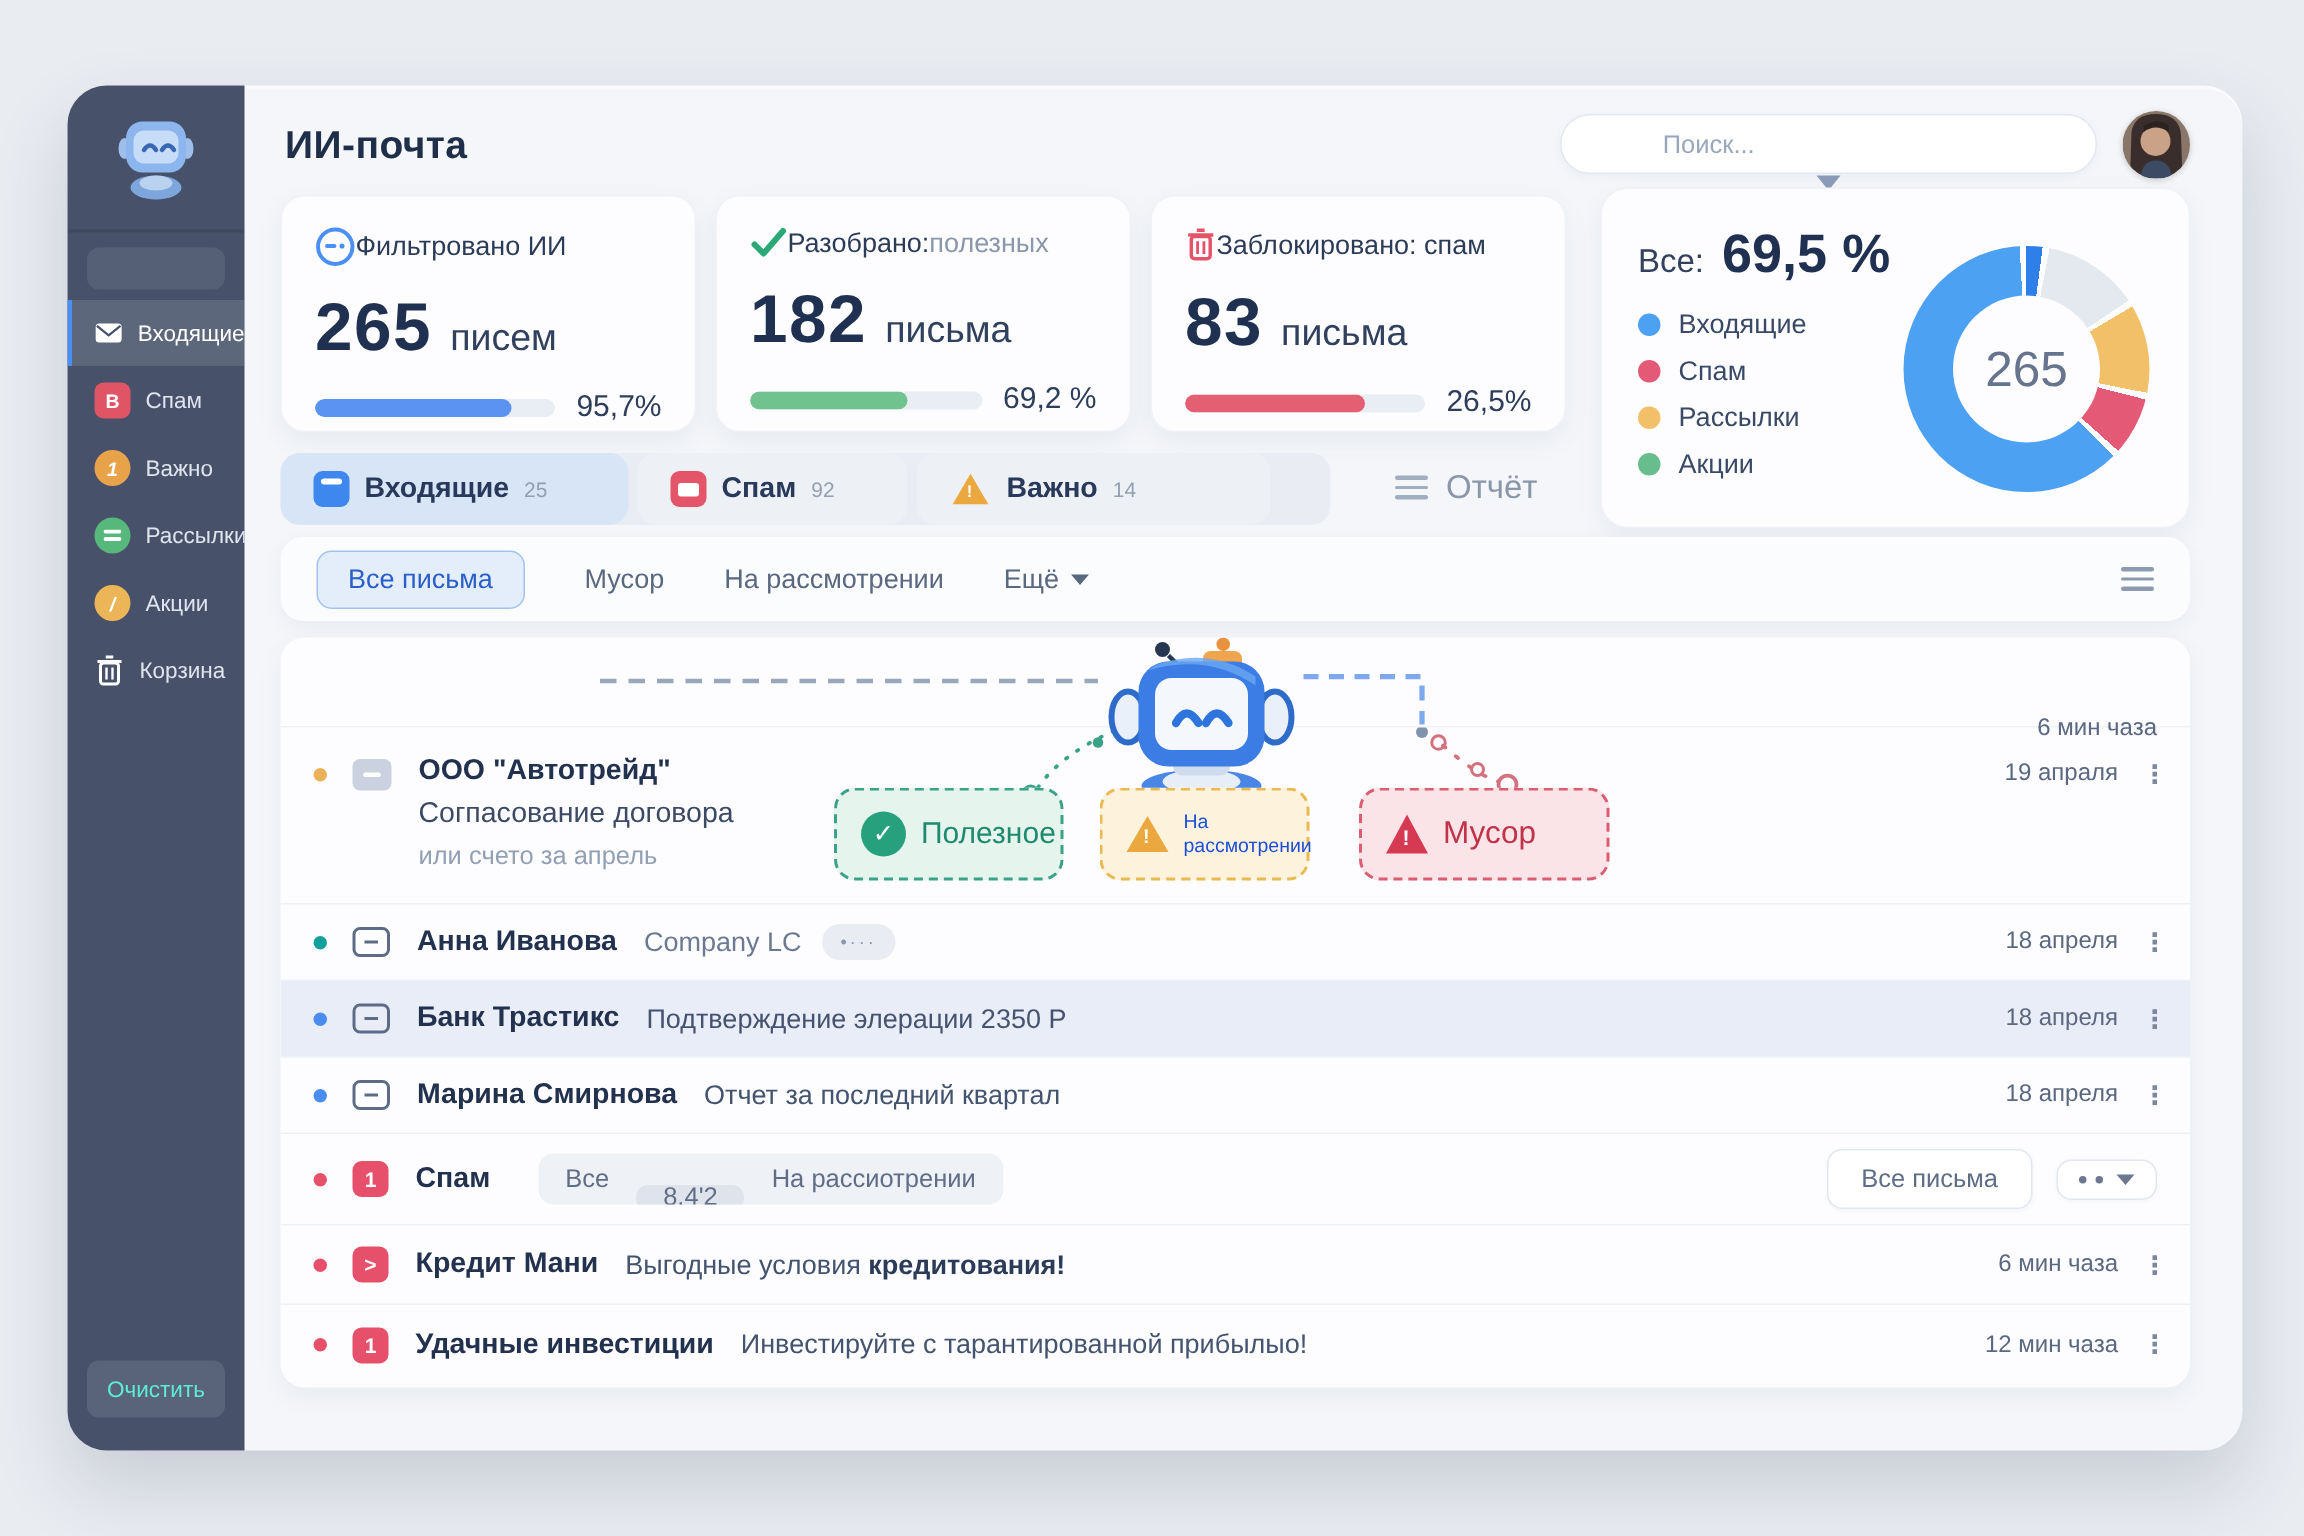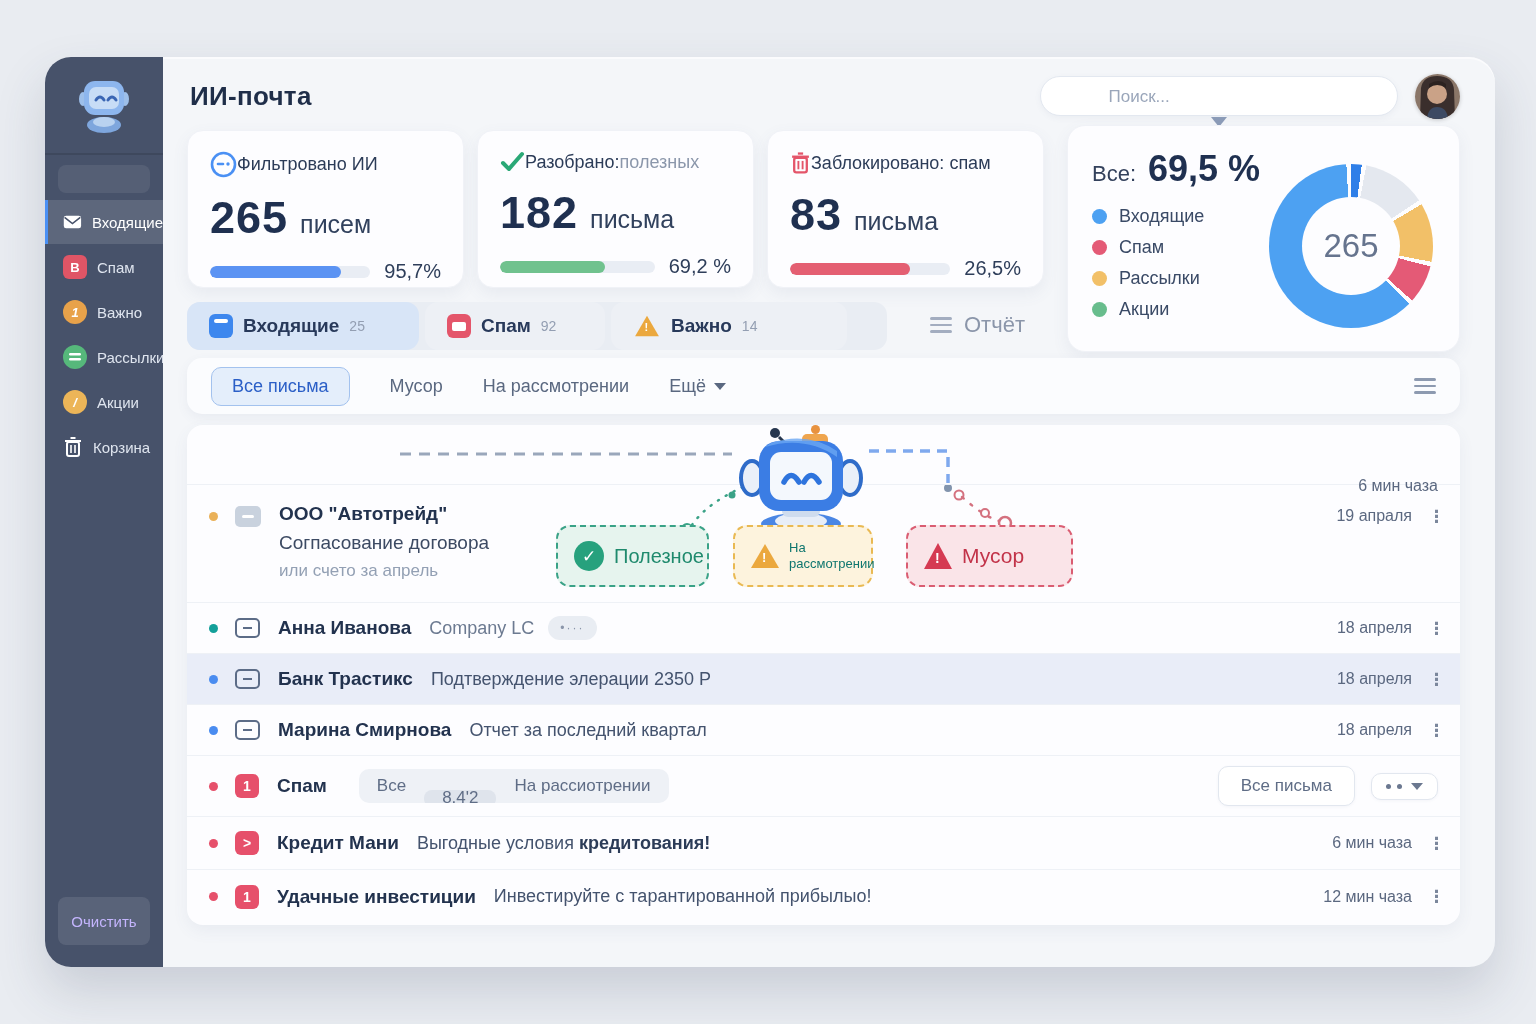--- a/index.html
+++ b/index.html
@@ -25,23 +25,23 @@
   .side-placeholder { position:absolute; left:13px; top:108px; width:92px; height:28px; background:rgba(255,255,255,.08); border-radius:8px; }
   .side-items { position:absolute; left:0; top:143px; width:118px; }
   .side-item {
     height:44px; display:flex; align-items:center; gap:10px; padding-left:18px;
     color:#dfe5ef; font-size:15px; cursor:pointer; margin-bottom:1px;
   }
   .side-item.active { background:rgba(255,255,255,.12); border-left:3px solid #4a90f4; padding-left:15px; color:#fff; }
   .badge-sq { width:24px; height:24px; border-radius:6px; display:flex; align-items:center; justify-content:center; color:#fff; font-size:13px; font-weight:bold; flex:0 0 auto; }
   .badge-ci { width:24px; height:24px; border-radius:50%; display:flex; align-items:center; justify-content:center; color:#fff; font-size:13px; font-weight:bold; flex:0 0 auto; }
   .clear-btn {
-    position:absolute; left:13px; bottom:22px; width:92px; height:48px;
+    position:absolute; left:13px; bottom:22px; width:92px; height:38px;
     background:rgba(255,255,255,.10); border:none; border-radius:8px;
-    color:#c4b5fd; font-size:15px; font-family:inherit; cursor:pointer;
+    color:#5eead4; font-size:15px; font-family:inherit; cursor:pointer;
   }
   
   .page-title { position:absolute; left:145px; top:24px; font-size:26px; font-weight:bold; color:#1f2e49; letter-spacing:.3px; }
   .search {
     position:absolute; left:995px; top:19px; width:358px; height:40px;
     background:#fff; border:1px solid #e3e8f0; border-radius:20px;
     display:flex; align-items:center; gap:10px; padding:0 16px;
     box-shadow:0 2px 6px rgba(80,95,130,.06);
     flex-direction:column;
   }
@@ -164,21 +164,21 @@
   
   .overlay-svg { position:absolute; left:0; top:0; pointer-events:none; }
   .robot { position:absolute; left:548px; top:0px; width:132px; height:108px; z-index:3; }
   .ai-label {
     position:absolute; top:100px; height:62px; border-radius:14px; z-index:3;
     display:flex; align-items:center; gap:10px; padding:0 16px; cursor:pointer;
   }
   .lab-useful { left:369px; width:153px; background:#e6f4ee; border:2px dashed #3aa287; }
   .lab-useful .txt { font-size:20px; color:#1f8a6d; }
   .lab-review { left:546px; width:140px; background:#fdf3dd; border:2px dashed #e9b952; }
-  .lab-review .txt { font-size:13px; color:#0f766e; line-height:1.25; }
+  .lab-review .txt { font-size:13px; color:#1d4ed8; line-height:1.25; }
   .lab-trash { left:719px; width:167px; background:#fae4e8; border:2px dashed #da5d72; }
   .lab-trash .txt { font-size:21px; font-weight:500; color:#c23349; }
   .check-ci { width:30px; height:30px; border-radius:50%; background:#27a17d; color:#fff; font-size:17px; font-weight:bold; display:flex; align-items:center; justify-content:center; flex:0 0 auto; }
   .warn-tri { width:0; height:0; border-left:14px solid transparent; border-right:14px solid transparent; position:relative; flex:0 0 auto; }
   .warn-tri::after { content:"!"; position:absolute; color:#fff; font-weight:bold; }
   .tri-orange { border-bottom:24px solid #eba83e; }
   .tri-orange::after { left:-3px; top:6px; font-size:13px; }
   .tri-red { border-bottom:26px solid #d53a52; }
   .tri-red::after { left:-3px; top:7px; font-size:14px; }
   .tab-ic-inbox { width:24px; height:24px; border-radius:6px; background:#3d87ee; position:relative; }

